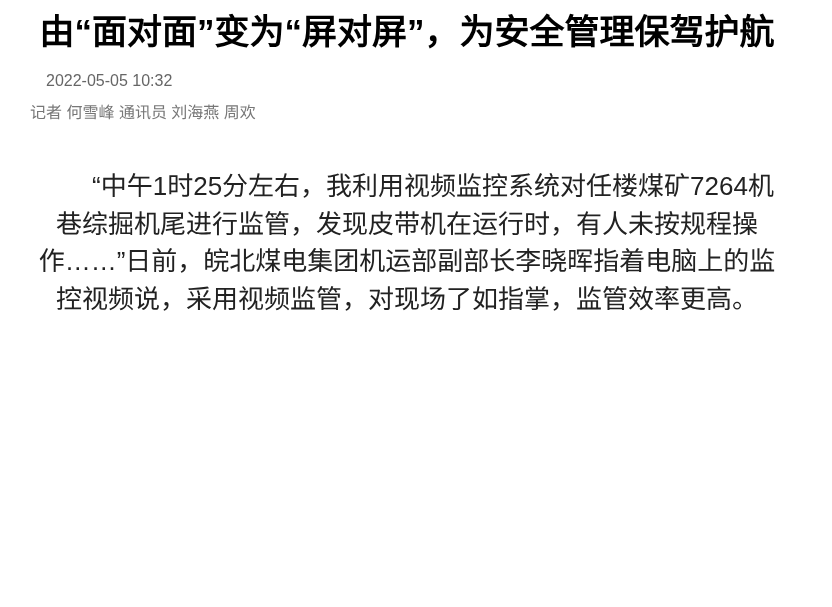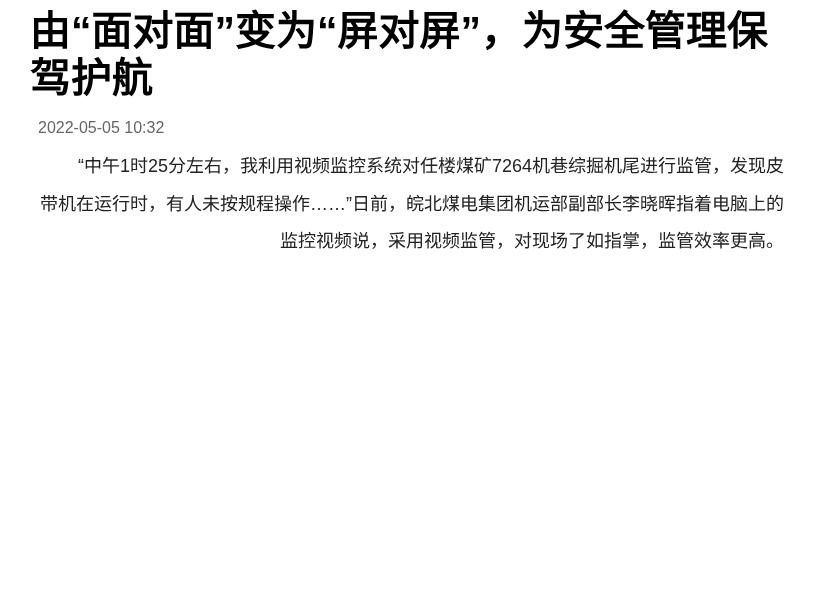--- a/index.html
+++ b/index.html
@@ -13,58 +13,60 @@
     font-family: "Liberation Sans", sans-serif;
     -webkit-font-smoothing: antialiased;
   }
   .page {
     box-sizing: content-box;
     width: 754px;
     padding: 8px 48px 40px 30px;
   }
   .article-title {
     margin: 0 0 14px 0;
-    font-size: 41px;
+    font-size: 35px;
     line-height: 47px;
     font-weight: 700;
     color: #000000;
     letter-spacing: 0;
+    text-align: center;
   }
   .publish-time {
-    margin: 0 0 8px 8px;
+    margin: 0 0 8px 16px;
     font-size: 16px;
     line-height: 24px;
     font-weight: 400;
     color: #666666;
   }
   .byline {
     margin: 0 0 43px 0;
     font-size: 16px;
     line-height: 24px;
     font-weight: 400;
     color: #777777;
   }
   .article-body p {
     margin: 0 0 50px 0;
-    font-size: 18px;
+    font-size: 26px;
     line-height: 37.5px;
     color: #222222;
     text-indent: 2em;
-    text-align: right;
+    text-align: center;
     word-break: normal;
   }
   .article-body p:last-child {
     margin-bottom: 0;
   }
 </style>
 </head>
 <body>
 
 <div class="page">
   <h1 class="article-title">由“面对面”变为“屏对屏”，为安全管理保驾护航</h1>
 
   <div class="publish-time">2022-05-05 10:32</div>
 
+  <div class="byline">记者 何雪峰 通讯员 刘海燕 周欢</div>
 
   <div class="article-body">
     <p>“中午1时25分左右，我利用视频监控系统对任楼煤矿7264机巷综掘机尾进行监管，发现皮带机在运行时，有人未按规程操作……”日前，皖北煤电集团机运部副部长李晓晖指着电脑上的监控视频说，采用视频监管，对现场了如指掌，监管效率更高。</p>
   </div>
 </div>
 
 </body></html>

